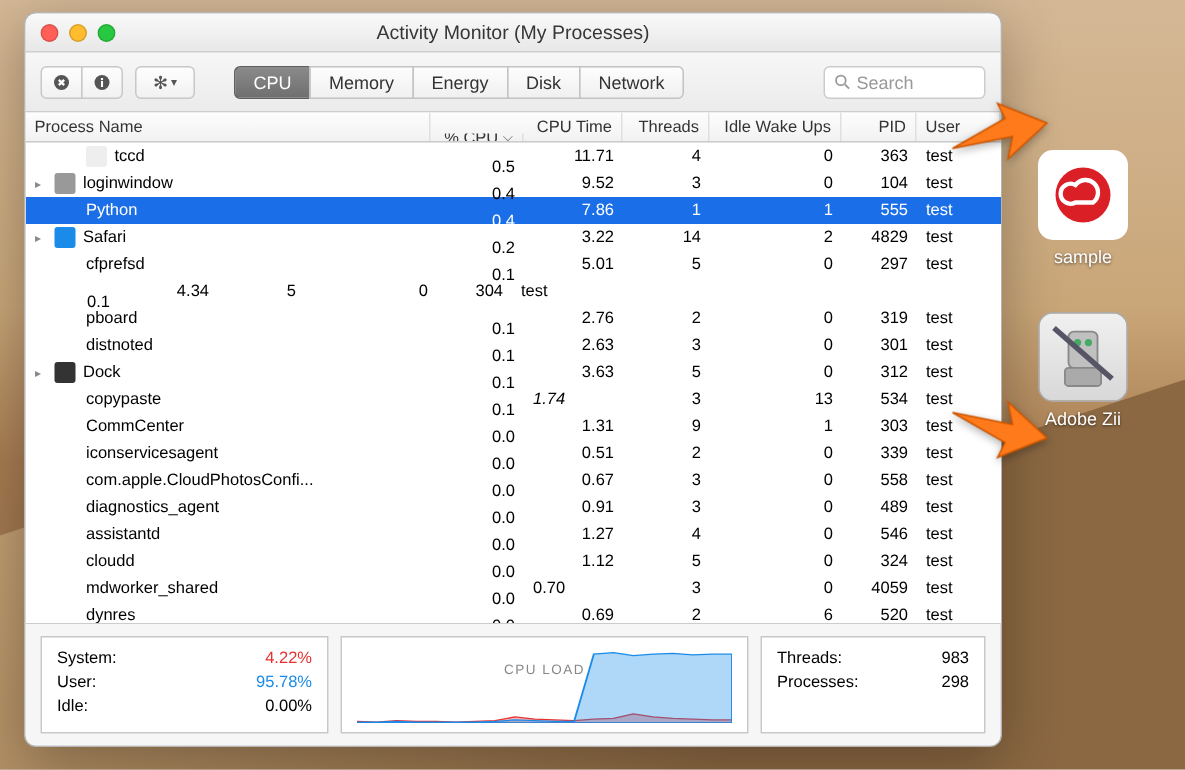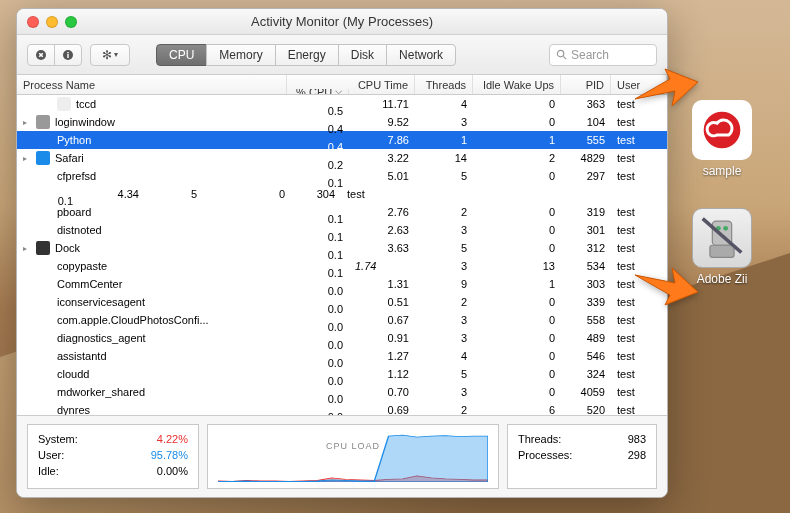--- a/index.html
+++ b/index.html
@@ -28,21 +28,21 @@
 .row { height:18px; display:flex; align-items:center; }
 .row.sel { background:#1a6fe8; color:#fff; }
 .cell { padding:0 6px; overflow:hidden; white-space:nowrap; text-overflow:ellipsis; }
 .cell.c-name { display:flex; align-items:center; gap:5px; }
 .indent { width:16px; flex-shrink:0; }
 .tri { font-size:8px; color:#888; width:8px; flex-shrink:0; }
 .row.sel .tri { color:#fff; }
 .picon { width:14px; height:14px; border-radius:2px; flex-shrink:0; display:inline-flex; align-items:center; justify-content:center; font-size:9px; }
 .footer { height:82px; border-top:1px solid #ccc; background:#f6f6f6; display:flex; padding:8px 10px; gap:8px; }
 .panel { border:1px solid #c8c8c8; background:#fff; font-size:11px; padding:6px 10px; }
-.panel.stats { width:172px; }
+.panel.stats { width:192px; }
 .panel.chart { flex:1; position:relative; }
 .panel.counts { width:150px; }
 .stat-row { display:flex; justify-content:space-between; line-height:16px; }
 .sys { color:#e83030; } .usr { color:#1a8be8; }
 .chart-title { position:absolute; top:16px; left:0; right:0; text-align:center; font-size:9px; letter-spacing:1px; color:#888; }
 .chart-svg { width:100%; height:100%; }
 .desktop-icon { position:absolute; width:76px; text-align:center; color:#fff; font-size:12px; text-shadow:0 1px 2px rgba(0,0,0,0.6); }
 .desktop-icon .ico { width:60px; height:60px; margin:0 auto 4px; border-radius:10px; display:flex; align-items:center; justify-content:center; }
 .cc-ico { background:#fff; }
 .cc-ico svg { width:40px; height:40px; }
@@ -316,21 +316,21 @@
         <div class="cell c-pid" style="text-align: right;">324</div>
         <div class="cell c-user" style="text-align: left;">test</div>
       </div>
       <div class="row">
         <div class="cell c-name">
           <span class="indent"></span>
           <span class="tri"></span>
           <span>mdworker_shared</span>
         </div>
         <div class="cell c-cpu" style="text-align: right;">0.0</div>
-        <div class="cell c-time" style="text-align: right;">0.70</div>
+        <div class="cell c-time" style="">0.70</div>
         <div class="cell c-thr" style="text-align: right;">3</div>
         <div class="cell c-idle" style="text-align: right;">0</div>
         <div class="cell c-pid" style="text-align: right;">4059</div>
         <div class="cell c-user" style="text-align: left;">test</div>
       </div>
       <div class="row">
         <div class="cell c-name">
           <span class="indent"></span>
           <span class="tri"></span>
           <span>dynres</span>

